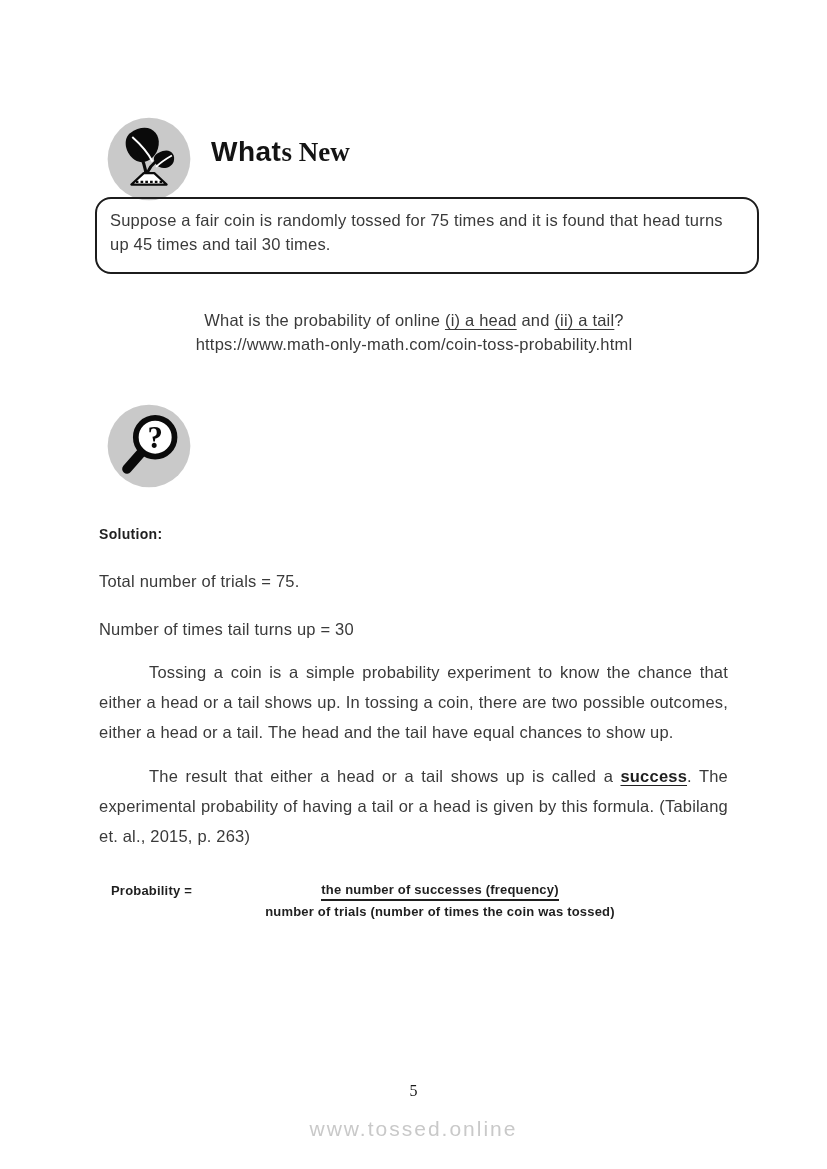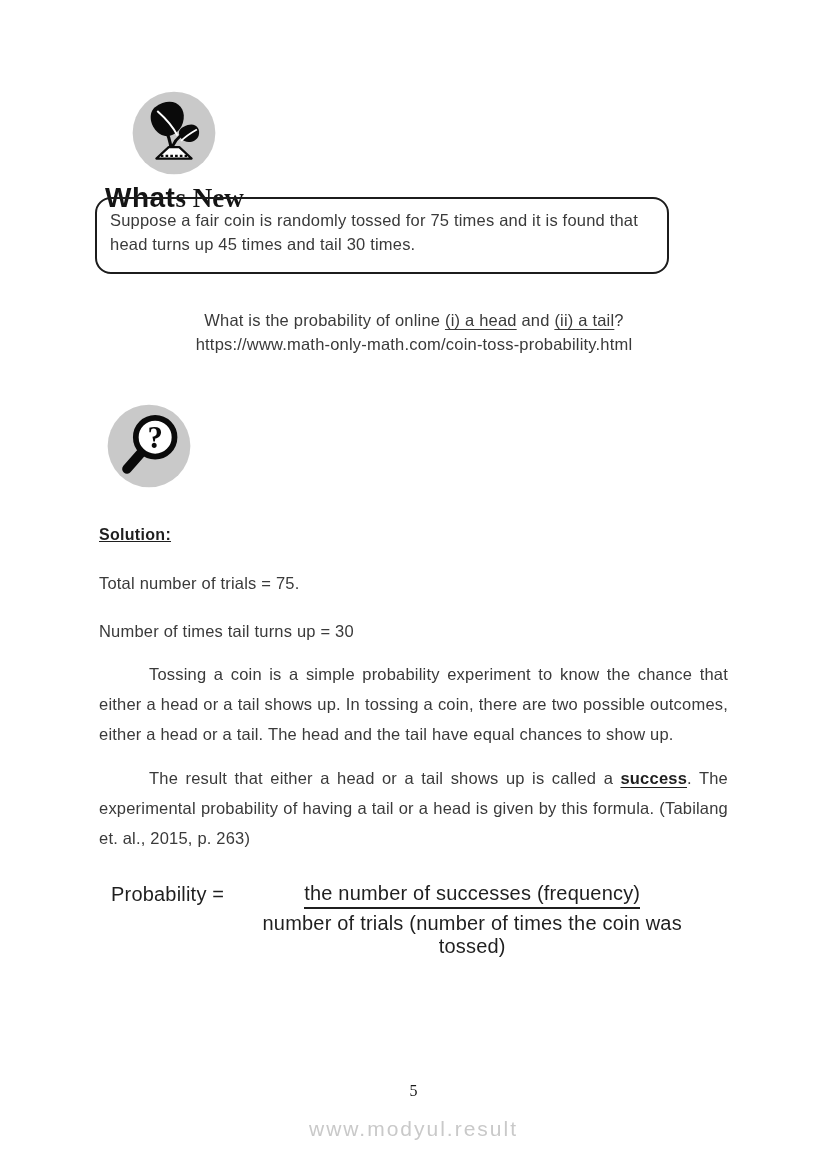--- a/index.html
+++ b/index.html
@@ -16,21 +16,21 @@
   }
 
   
   .section-head {
     position: absolute;
     left: 105px;
     display: flex;
     align-items: center;
     gap: 18px;
   }
-  .head-whats-new { top: 88px; flex-direction: column; }
+  .head-whats-new { top: 114px; }
   .head-what-is-it { top: 401px; }
   .icon-circle {
     width: 88px;
     height: 90px;
     flex: 0 0 auto;
   }
   .section-title {
     white-space: nowrap;
     color: #141414;
     margin-top: -14px;
@@ -45,21 +45,21 @@
     font-family: "Liberation Serif", "DejaVu Serif", serif;
     font-weight: 700;
     font-size: 27px;
   }
 
   
   .callout-box {
     position: absolute;
     left: 95px;
     top: 197px;
-    width: 574px;
+    width: 664px;
     height: 77px;
     border: 2px solid #1c1c1c;
     border-radius: 16px;
     padding: 10px 16px 0 13px;
     font-size: 16.5px;
     line-height: 23.5px;
     letter-spacing: 0.2px;
     color: #3a3a3a;
   }
 
@@ -82,24 +82,23 @@
     position: absolute;
     left: 99px;
     top: 526px;
     width: 629px;
     font-size: 16.5px;
     letter-spacing: 0.2px;
     color: #3a3a3a;
   }
   .solution-label {
     font-weight: 700;
-    font-size: 16px;
+    font-size: 14px;
     color: #1f1f1f;
     letter-spacing: 0.3px;
-    text-decoration: underline;
   }
   .fact { margin-top: 31px; line-height: 16.5px; }
   .fact-spread { word-spacing: 9px; }
   .body-par {
     margin-top: 14px;
     text-align: justify;
     text-indent: 50px;
     line-height: 30px;
   }
   .par-first { margin-top: 20px; }
@@ -109,22 +108,22 @@
     text-decoration: underline;
     text-underline-offset: 3px;
   }
 
   
   .formula {
     position: absolute;
     left: 99px;
     top: 882px;
     width: 629px;
-    font-weight: 400;
-    font-size: 20px;
+    font-weight: 700;
+    font-size: 13px;
     color: #1f1f1f;
     letter-spacing: 0.2px;
   }
   .formula-label {
     display: inline-block;
     vertical-align: top;
     margin-left: 12px;
     padding-top: 1px;
   }
   .fraction {
@@ -211,15 +210,15 @@
     <p class="body-par par-first">Tossing a coin is a simple probability experiment to know the chance that either a head or a tail shows up. In tossing a coin, there are two possible outcomes, either a head or a tail. The head and the tail have equal chances to show up.</p>
 
     <p class="body-par"><span>The result that either a head or a tail shows up is called a </span><span class="emph">success</span><span>. The experimental probability of having a tail or a head is given by this formula. (Tabilang et. al., 2015, p. 263)</span></p>
   </div>
 
   <div class="formula">
     <span class="formula-label">Probability =</span><span class="fraction"><span class="numerator">the number of successes (frequency)</span><span class="denominator" style="display:block">number of trials (number of times the coin was tossed)</span></span>
   </div>
 
   <div class="page-number">5</div>
-  <div class="watermark">www.modyul.result</div>
+  <div class="watermark">www.tossed.online</div>
 
 </div>
 
 </body></html>

